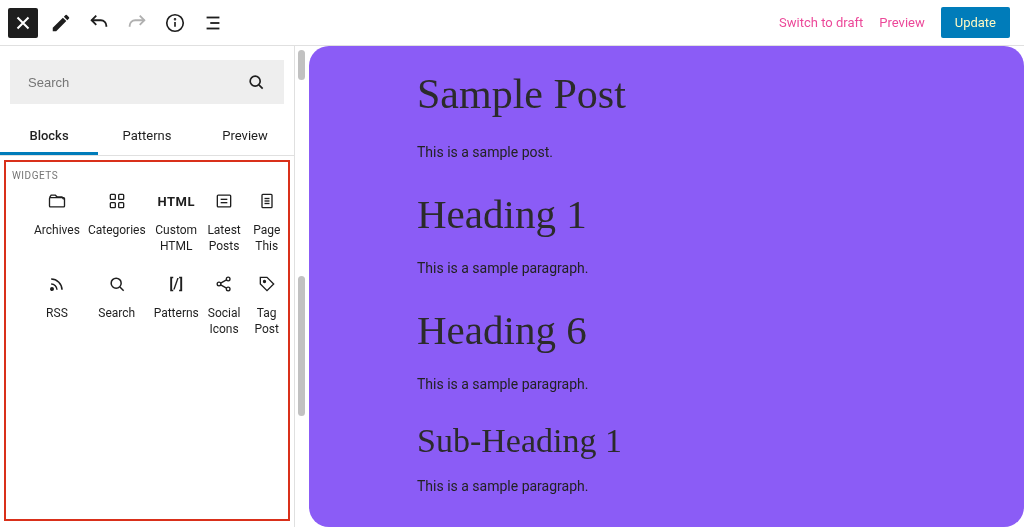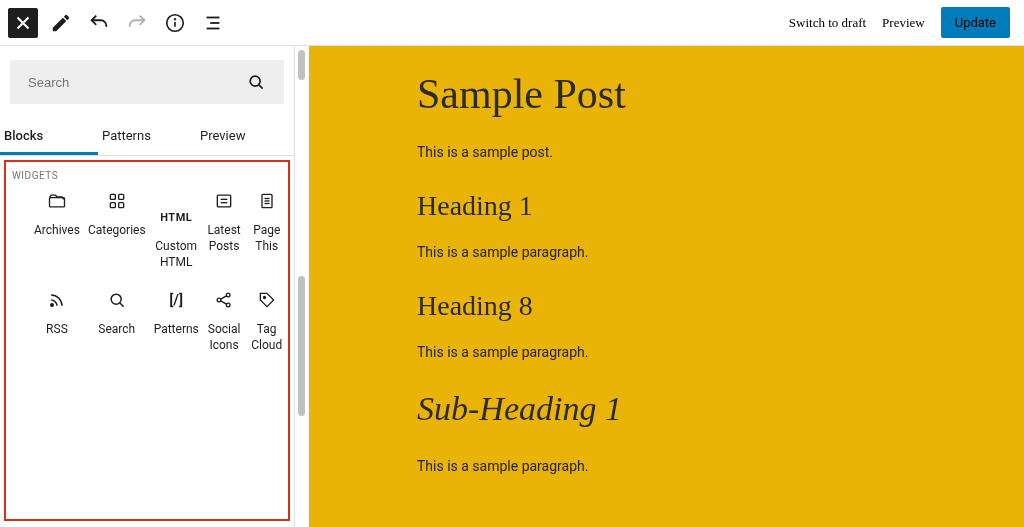--- a/index.html
+++ b/index.html
@@ -25,23 +25,23 @@
   .sq-btn {
     width: 30px; height: 30px;
     display: flex; align-items: center; justify-content: center;
     margin-right: 8px;
     border-radius: 2px;
     cursor: pointer;
   }
   .close-btn { background: #1e1e1e; color: #fff; }
   .icon-btn  { color: #1e1e1e; }
   .top-right { display: flex; align-items: center; gap: 16px; padding-right: 6px;}
-  .link { color: #000000; cursor: pointer; font-family: Liberation Serif, serif; }
+  .link { color: #ec4899; cursor: pointer; }
   .primary-btn {
-    background: #007cba; color: #000000;
+    background: #007cba; color: #fef9c3;
     padding: 8px 14px; border-radius: 2px; cursor: pointer;
     font-size: 13px;
   }
   
   .workspace { display: flex; height: calc(527px - 46px); }
   .sidebar {
     width: 295px;
     border-right: 1px solid #e0e0e0;
     display: flex; flex-direction: column;
     position: relative;
@@ -50,39 +50,40 @@
     width: 14px;
     background: #fff;
     position: relative;
   }
   .scroll-thumb {
     position: absolute; left: 3px; width: 7px;
     background: #c1c1c1; border-radius: 4px;
   }
   .canvas {
     flex: 1;
-    background: #eab308;
+    background: #8b5cf6;
     padding: 24px 0 0 108px;
     overflow: hidden;
+    border-radius: 20px;
   }
   
   .search-wrap { padding: 14px 10px 0 10px; }
   .search-box {
     background: #eeeeee;
     display: flex; align-items: center; justify-content: space-between;
     padding: 12px 18px;
   }
   .search-box input {
     border: none; outline: none; background: transparent;
     font-size: 13px; color: #333; width: 150px;
   }
   
   .tabs { display: flex; border-bottom: 1px solid #e0e0e0; margin-top: 12px;}
   .tab {
-    flex: 1; padding: 12px 4px;
+    flex: 1; text-align: center; padding: 12px 4px;
     font-size: 13px; color: #1e1e1e; cursor: pointer;
   }
   .tab.active {
     font-weight: 500;
     box-shadow: inset 0 -3px 0 #007cba;
   }
   
   .widgets-panel {
     flex: 1;
     border: 2px solid #d9301a;
@@ -113,22 +114,22 @@
     font-size: 12px; color: #1e1e1e; text-align: center; line-height: 1.3;
     padding: 0 4px;
     min-height: 16px;
   }
   
   .canvas h1, .canvas h2 {
     font-family: Georgia, "Times New Roman", serif;
     font-weight: 400; color: #2b2b2b;
   }
   .canvas .h-xl { font-size: 42px; margin-bottom: 26px; }
-  .canvas .h-lg { font-size: 28px; margin-bottom: 22px; }
-  .canvas .h-md { font-size: 34px; margin-bottom: 30px; font-style: italic; }
+  .canvas .h-lg { font-size: 41px; margin-bottom: 22px; }
+  .canvas .h-md { font-size: 34px; margin-bottom: 18px; }
   .canvas p { font-size: 14px; color: #222; margin-bottom: 30px; }
   
   svg { width: 20px; height: 20px; }
   .top-left svg { width: 22px; height: 22px; }
   .faded { color: #b0b0b0; }
 </style>
 </head>
 <body>
 
 <div class="top-bar">
@@ -219,21 +220,21 @@
                 <rect x="4" y="4" width="6" height="6" rx="1"></rect>
                 <rect x="14" y="4" width="6" height="6" rx="1"></rect>
                 <rect x="4" y="14" width="6" height="6" rx="1"></rect>
                 <rect x="14" y="14" width="6" height="6" rx="1"></rect>
               </svg>
             </span>
           <span class="lbl">Categories</span>
         </div>
 
         <div class="block-item">
-          <span class="ic" style="font-size:11px;font-weight:700;letter-spacing:.5px;margin-top:16px;">HTML</span>
+          <span class="ic" style="font-size:13px;font-weight:700;letter-spacing:.5px;">HTML</span>
           <span class="lbl">Custom HTML</span>
         </div>
 
 
         <div class="block-item">
           <span class="ic">
               <svg viewBox="0 0 24 24" fill="none" stroke="currentColor" stroke-width="1.6">
                 <rect x="4" y="5" width="16" height="14" rx="1"></rect>
                 <line x1="8" y1="10" x2="16" y2="10"></line>
                 <line x1="8" y1="14" x2="16" y2="14"></line>
@@ -293,35 +294,35 @@
           <span class="lbl">Social Icons</span>
         </div>
 
         <div class="block-item">
           <span class="ic">
               <svg viewBox="0 0 24 24" fill="none" stroke="currentColor" stroke-width="1.6">
                 <path d="M4 4h8l8 8-8 8-8-8z"></path>
                 <circle cx="9" cy="9" r="1.2" fill="currentColor"></circle>
               </svg>
             </span>
-          <span class="lbl">Tag Cloud</span>
+          <span class="lbl">Tag Post</span>
         </div>
 
       </div>
     </div>
   </div>
 
   <div class="scroll-gutter">
     <div class="scroll-thumb" style="top:4px;height:30px;"></div>
     <div class="scroll-thumb" style="top:230px;height:140px;"></div>
   </div>
 
   <div class="canvas">
     <h1 class="h-xl">Sample Post</h1>
     <p>This is a sample post.</p>
     <h2 class="h-lg">Heading 1</h2>
     <p>This is a sample paragraph.</p>
-    <h2 class="h-lg">Heading 8</h2>
+    <h2 class="h-lg">Heading 6</h2>
     <p>This is a sample paragraph.</p>
     <h2 class="h-md">Sub-Heading 1</h2>
     <p>This is a sample paragraph.</p>
   </div>
 </div>
 
 </body></html>

